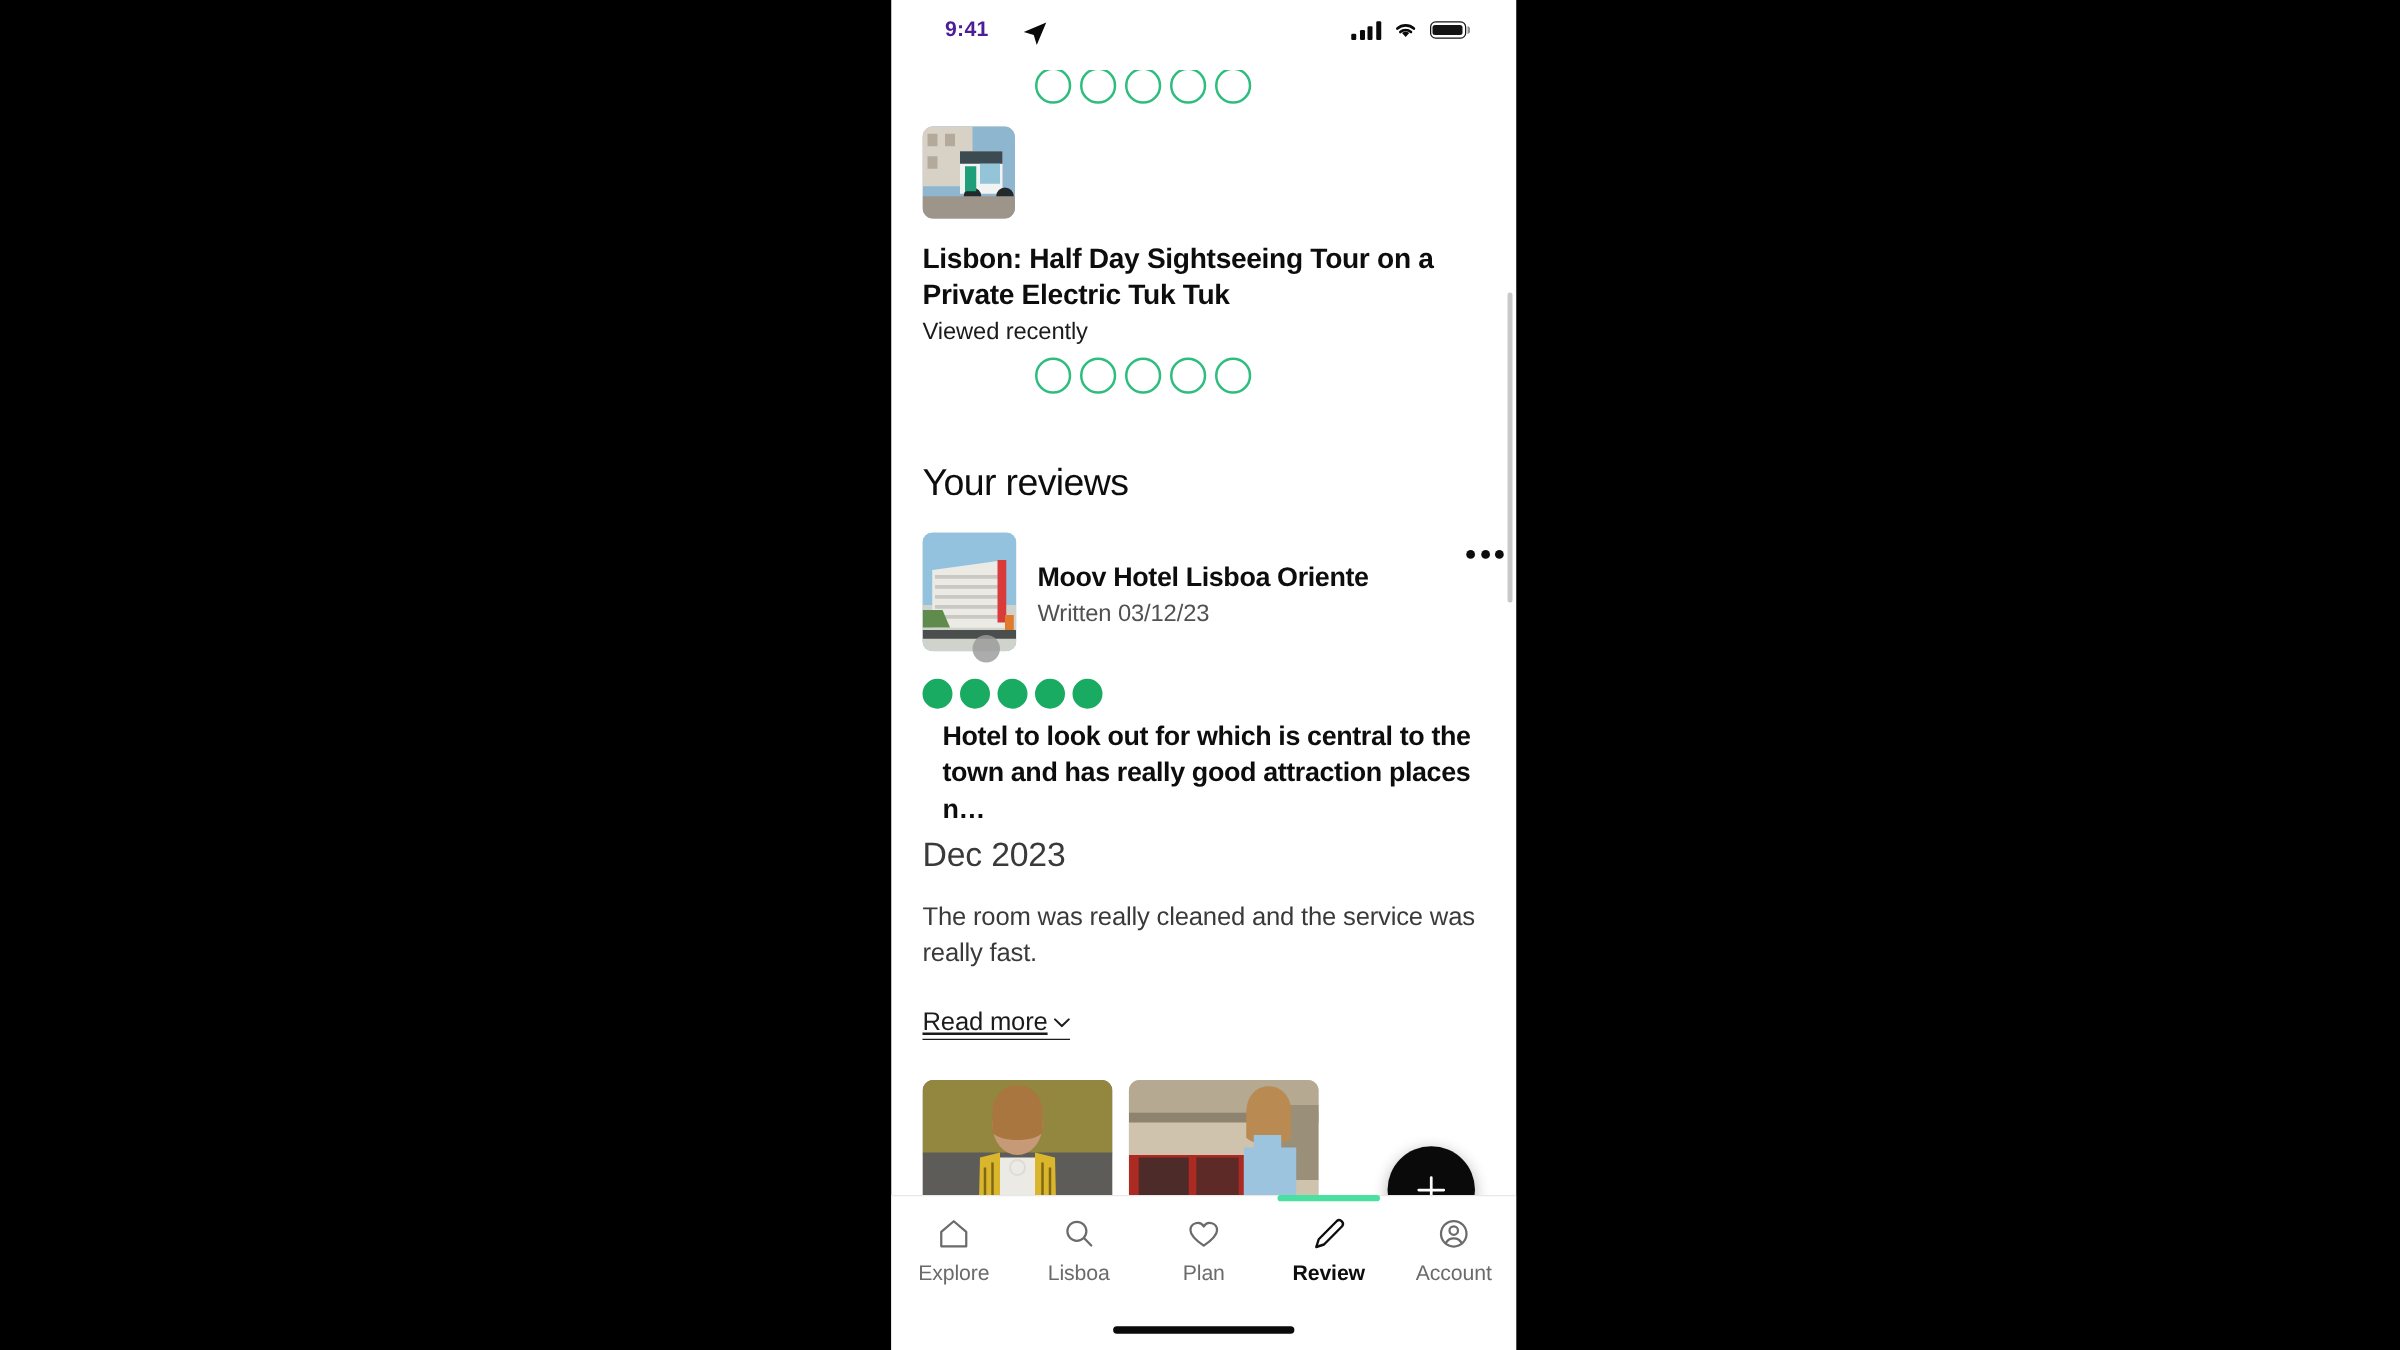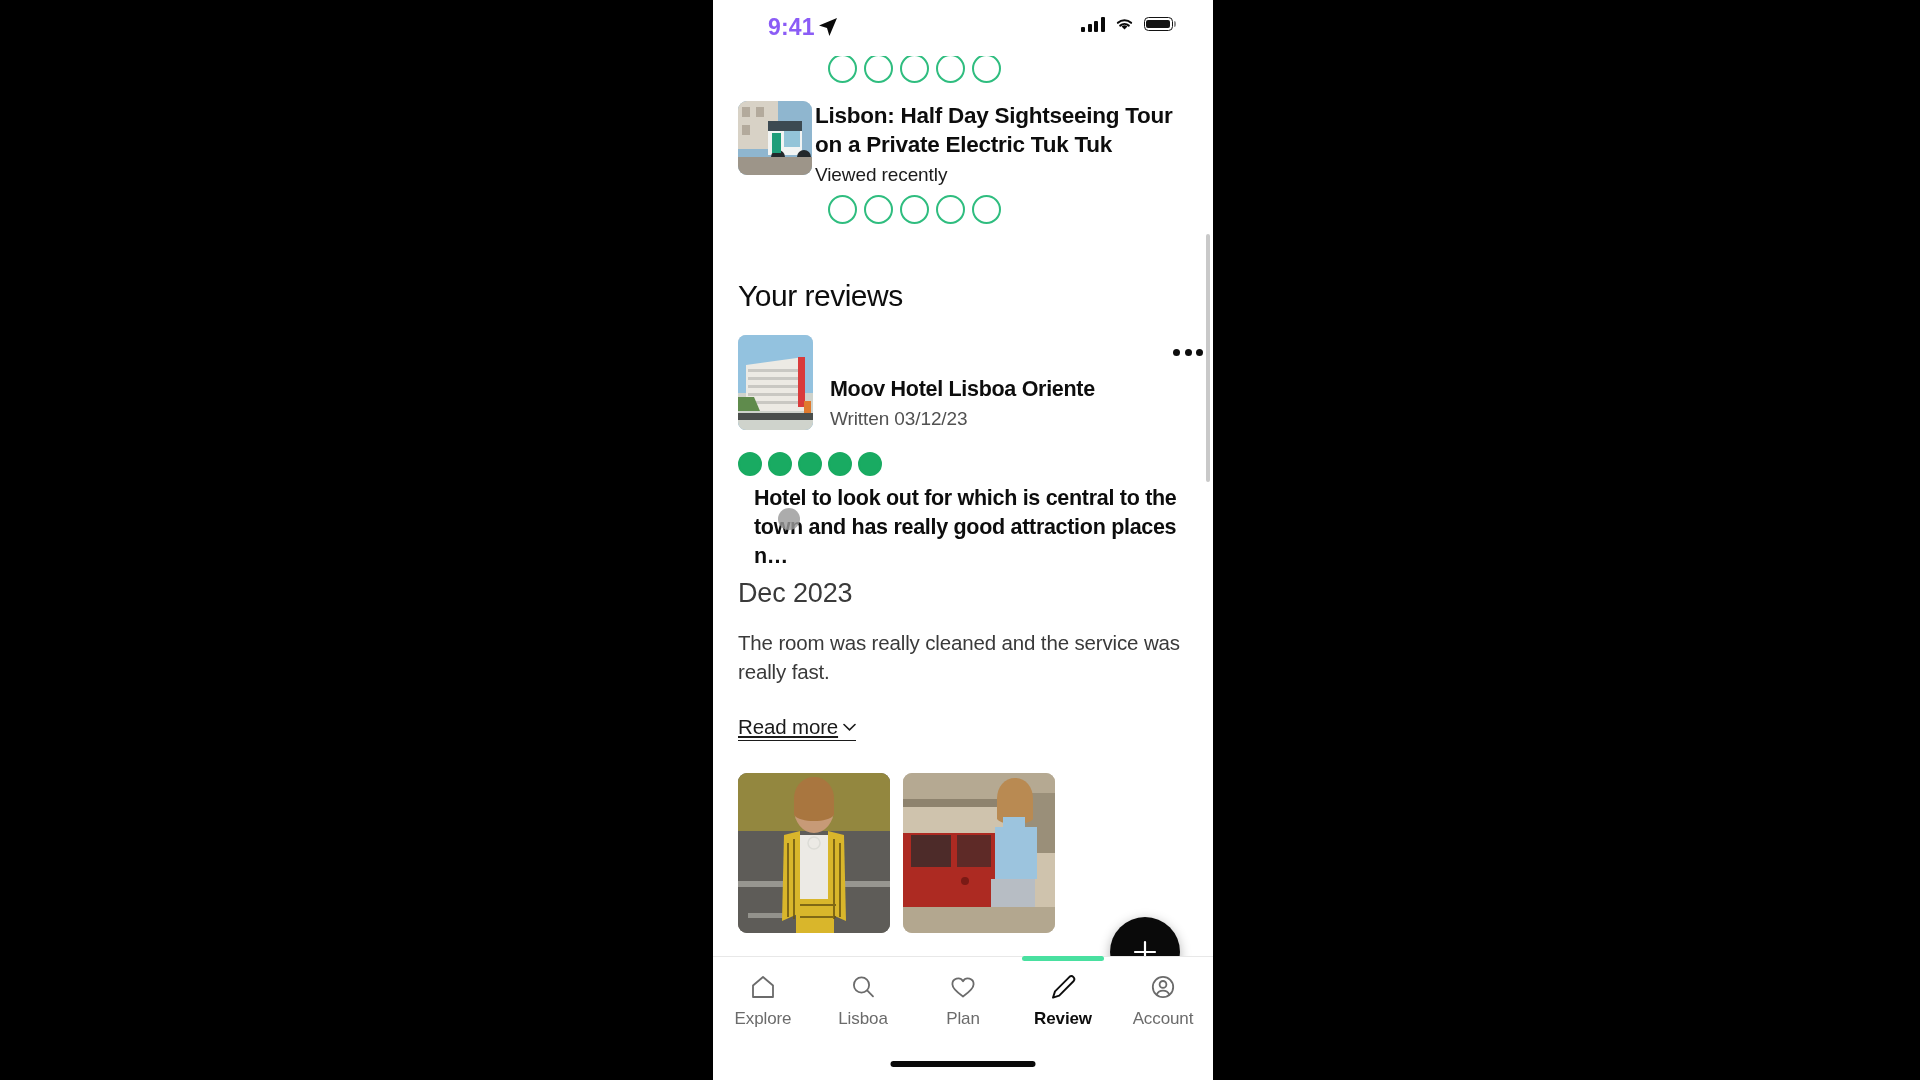--- a/index.html
+++ b/index.html
@@ -10,57 +10,57 @@
 
   
   #phone {
     position:absolute; left:713px; top:0; width:500px; height:1080px;
     background:#ffffff; overflow:hidden;
   }
 
   
   .statusbar { position:relative; height:56px; }
   .status-time {
-    position:absolute; left:55px; top:14px;
-    font-size:23px; font-weight:700; color:#8b5cf6; letter-spacing:.2px;
+    position:absolute; left:43px; top:14px;
+    font-size:17px; font-weight:700; color:#4c1d95; letter-spacing:.2px;
   }
   .loc-arrow { position:absolute; left:105px; top:17px; width:20px; height:20px; }
   .status-right { position:absolute; right:37px; top:16px; display:flex; align-items:center; gap:9px; }
   .sig { display:flex; align-items:flex-end; gap:2.5px; height:15px; }
   .sig i { display:block; width:4px; background:#0a0a0a; border-radius:1px; }
   .sig i:nth-child(1){height:5px}.sig i:nth-child(2){height:8px}
   .sig i:nth-child(3){height:11px}.sig i:nth-child(4){height:15px}
   .batt { width:29px; height:14px; border:1.6px solid #0a0a0a; border-radius:4.5px;
           padding:1.7px; opacity:.96; }
   .batt span { display:block; width:100%; height:100%; background:#0a0a0a; border-radius:2px; }
   .batt-cap { width:2px; height:6px; background:#0a0a0a; border-radius:0 2px 2px 0; margin-left:1.5px; opacity:.45; }
 
   
   .scroll { position:relative; height:956px; overflow:hidden; }
 
   .rating-row { display:flex; gap:7px; padding-left:115px; margin-top:-2px; }
   .circ { width:29px; height:29px; border-radius:50%; border:2.6px solid #2fbd7f; }
   .circ.filled { background:#19ab62; border-color:#19ab62; }
 
-  .tour-card { display:flex; gap:3px; padding:18px 12px 0 25px; }
+  .tour-card { display:flex; gap:17px; padding:18px 12px 0 25px;flex-direction:column; }
   .thumb { width:74px; height:74px; border-radius:9px; flex:0 0 74px; overflow:hidden;
            position:relative; background:#cfd6da; }
   .tour-body { flex:1; min-width:0; }
   .tour-title {
     font-size:22.5px; font-weight:700; line-height:29px; color:#0d0d0d;
     letter-spacing:-.25px;
   }
   .tour-sub { font-size:19px; color:#1b1b1b; margin-top:5px; letter-spacing:-.1px; }
 
   .section-title {
     font-size:30px; font-weight:400; color:#0d0d0d; letter-spacing:-.5px;
     padding:55px 0 0 25px;
   }
 
-  .review-head { display:flex; gap:17px; padding:22px 8px 0 25px; align-items:flex-end; }
+  .review-head { display:flex; gap:17px; padding:22px 8px 0 25px; align-items:center; }
   .hotel-thumb { width:75px; height:95px; border-radius:8px; flex:0 0 75px; overflow:hidden;
                  position:relative; background:#b9ccd9; }
   .rh-body { flex:1; min-width:0; padding-top:5px; }
   .hotel-name { font-size:21.5px; font-weight:700; color:#0d0d0d; letter-spacing:-.3px; }
   .hotel-written { font-size:19px; color:#515151; margin-top:6px; letter-spacing:-.1px; }
   .dots { flex:0 0 auto; padding:14px 2px 0 0; display:flex; gap:4.5px; align-self:flex-start; }
   .dots i { width:7px; height:7px; border-radius:50%; background:#0d0d0d; display:block; }
 
   .stars5 { display:flex; gap:6px; padding:22px 0 0 25px; }
   .stars5 .circ { width:24px; height:24px; }

